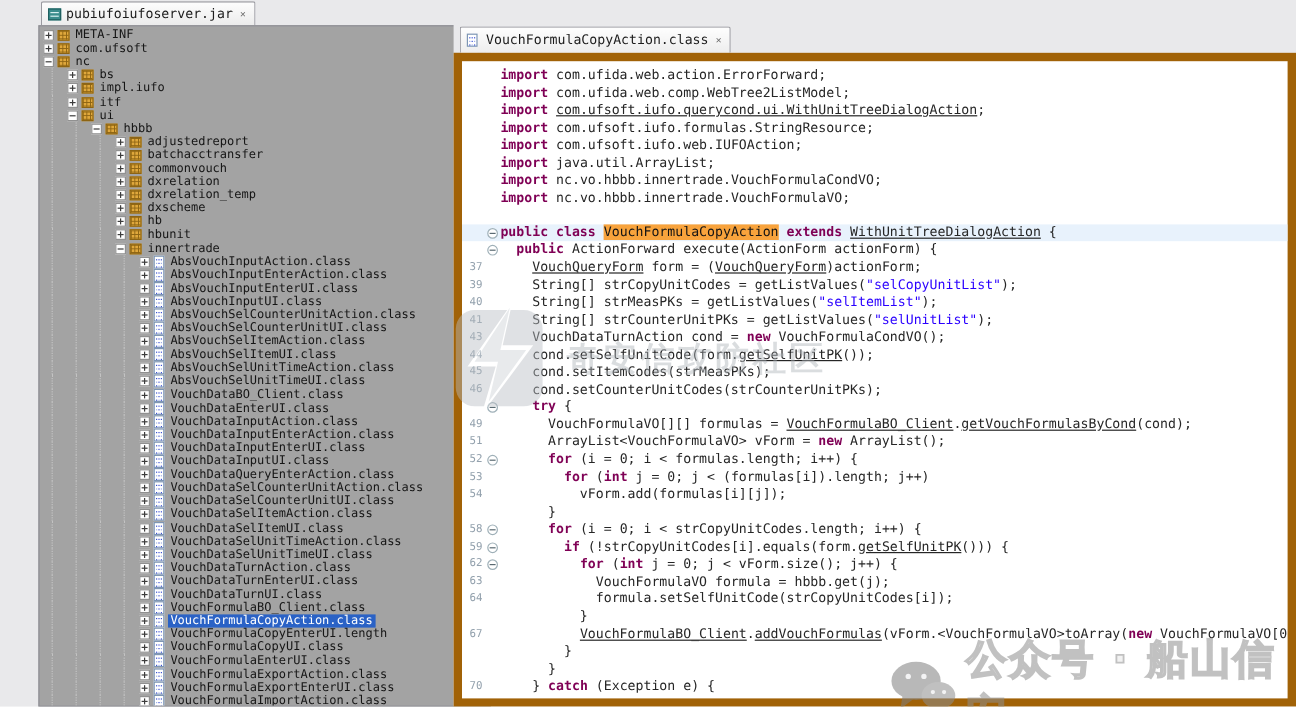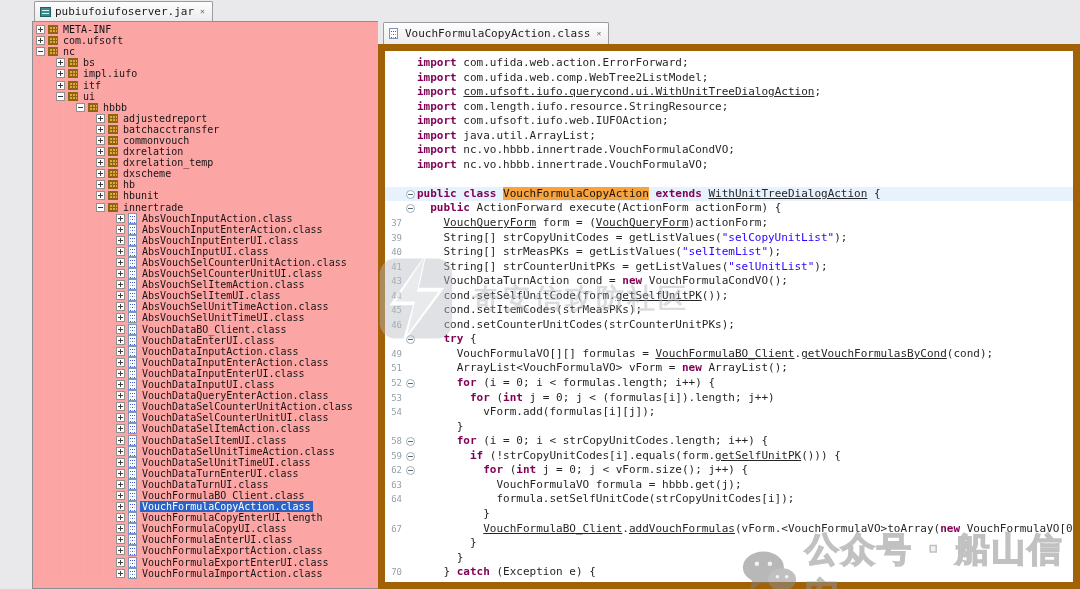--- a/index.html
+++ b/index.html
@@ -7,21 +7,21 @@
   #app{position:relative;width:1080px;height:589px;background:var(--winbg,#e9e9eb);overflow:hidden;}
 
   
   .panel-left{position:absolute;left:0;top:0;width:378px;height:589px;margin-left:32px;}
   .tabbar-left{position:absolute;left:0;top:0;right:0;height:21px;background:#e9e9eb;}
   .tab{position:absolute;left:2px;top:1px;height:20px;display:flex;align-items:center;gap:4px;
        padding:0 7px 0 5px;background:linear-gradient(#fdfdfd,#ececec);
        border:1px solid #9a9aa0;border-bottom:none;border-radius:2px 2px 0 0;
        font-size:11px;color:#1c1c1c;box-sizing:border-box;}
   .tab .close{font-size:8px;color:#666;margin-left:2px;cursor:pointer;}
-  .tree{position:absolute;left:0;top:21px;width:377px;bottom:0;background:#fca5a5;
+  .tree{position:absolute;left:0;top:21px;width:377px;bottom:0;background:#a3a3a3;
         border:1px solid #8f8f96;box-sizing:border-box;overflow:hidden;padding-top:2px;}
   .trow{display:flex;align-items:center;height:11.1px;white-space:nowrap;padding-left:3px;font-size:10px;color:#151515;}
   .ind{flex:none;width:13px;align-self:stretch;border-left:1px dotted #c3c3c3;margin-left:7px;box-sizing:border-box;}
   .exp{flex:none;width:9px;height:9px;border:1px solid #919191;background:#fff;position:relative;margin-right:3px;box-sizing:border-box;}
   .exp::before{content:"";position:absolute;left:1px;right:1px;top:3px;height:1px;background:#3c3c3c;}
   .exp.plus::after{content:"";position:absolute;top:1px;bottom:1px;left:3px;width:1px;background:#3c3c3c;}
   .ico{flex:none;margin-right:3px;}
   .ico.pkg{width:10px;height:9px;background:#e0a83c;border:1px solid #8d6413;box-sizing:border-box;
            background-image:linear-gradient(#8d6413 1px,transparent 1px),linear-gradient(90deg,#8d6413 1px,transparent 1px);
            background-size:3px 3px;}
@@ -401,20 +401,29 @@
           <span class="ico cls"></span>
           <span class="tlabel">VouchDataSelUnitTimeUI.class</span>
         </div>
         <div class="trow">
           <span class="ind"></span>
           <span class="ind"></span>
           <span class="ind"></span>
           <span class="ind"></span>
           <span class="exp plus"></span>
           <span class="ico cls"></span>
+          <span class="tlabel">VouchDataTurnAction.class</span>
+        </div>
+        <div class="trow">
+          <span class="ind"></span>
+          <span class="ind"></span>
+          <span class="ind"></span>
+          <span class="ind"></span>
+          <span class="exp plus"></span>
+          <span class="ico cls"></span>
           <span class="tlabel">VouchDataTurnEnterUI.class</span>
         </div>
         <div class="trow">
           <span class="ind"></span>
           <span class="ind"></span>
           <span class="ind"></span>
           <span class="ind"></span>
           <span class="exp plus"></span>
           <span class="ico cls"></span>
           <span class="tlabel">VouchDataTurnUI.class</span>
@@ -500,21 +509,21 @@
       <div class="tab">
         <span class="ico cls"></span>
         <span>VouchFormulaCopyAction.class</span>
         <span class="close">✕</span>
       </div>
     </div>
     <div class="code-wrap" id="code">
         <div class="cline"><span class="ln"></span><span class="fold"></span><span class="ctext"><span class="k">import</span><span class="d"> com.ufida.web.action.ErrorForward;</span></span></div>
         <div class="cline"><span class="ln"></span><span class="fold"></span><span class="ctext"><span class="k">import</span><span class="d"> com.ufida.web.comp.WebTree2ListModel;</span></span></div>
         <div class="cline"><span class="ln"></span><span class="fold"></span><span class="ctext"><span class="k">import</span><span class="d"> </span><span class="u">com.ufsoft.iufo.querycond.ui.WithUnitTreeDialogAction</span><span class="d">;</span></span></div>
-        <div class="cline"><span class="ln"></span><span class="fold"></span><span class="ctext"><span class="k">import</span><span class="d"> com.length.iufo.resource.StringResource;</span></span></div>
+        <div class="cline"><span class="ln"></span><span class="fold"></span><span class="ctext"><span class="k">import</span><span class="d"> com.ufsoft.iufo.formulas.StringResource;</span></span></div>
         <div class="cline"><span class="ln"></span><span class="fold"></span><span class="ctext"><span class="k">import</span><span class="d"> com.ufsoft.iufo.web.IUFOAction;</span></span></div>
         <div class="cline"><span class="ln"></span><span class="fold"></span><span class="ctext"><span class="k">import</span><span class="d"> java.util.ArrayList;</span></span></div>
         <div class="cline"><span class="ln"></span><span class="fold"></span><span class="ctext"><span class="k">import</span><span class="d"> nc.vo.hbbb.innertrade.VouchFormulaCondVO;</span></span></div>
         <div class="cline"><span class="ln"></span><span class="fold"></span><span class="ctext"><span class="k">import</span><span class="d"> nc.vo.hbbb.innertrade.VouchFormulaVO;</span></span></div>
         <div class="cline"><span class="ln"></span><span class="fold"></span><span class="ctext"></span></div>
         <div class="cline cur"><span class="ln"></span><span class="fold"><span class="foldmark"></span></span><span class="ctext"><span class="k">public class</span><span class="d"> </span><span class="h">VouchFormulaCopyAction</span><span class="d"> </span><span class="k">extends</span><span class="d"> </span><span class="u">WithUnitTreeDialogAction</span><span class="d"> {</span></span></div>
         <div class="cline"><span class="ln"></span><span class="fold"><span class="foldmark"></span></span><span class="ctext"><span class="d">  </span><span class="k">public</span><span class="d"> ActionForward execute(ActionForm actionForm) {</span></span></div>
         <div class="cline"><span class="ln">37</span><span class="fold"></span><span class="ctext"><span class="d">    </span><span class="u">VouchQueryForm</span><span class="d"> form = (</span><span class="u">VouchQueryForm</span><span class="d">)actionForm;</span></span></div>
         <div class="cline"><span class="ln">39</span><span class="fold"></span><span class="ctext"><span class="d">    String[] strCopyUnitCodes = getListValues(</span><span class="s">"selCopyUnitList"</span><span class="d">);</span></span></div>
         <div class="cline"><span class="ln">40</span><span class="fold"></span><span class="ctext"><span class="d">    String[] strMeasPKs = getListValues(</span><span class="s">"selItemList"</span><span class="d">);</span></span></div>

